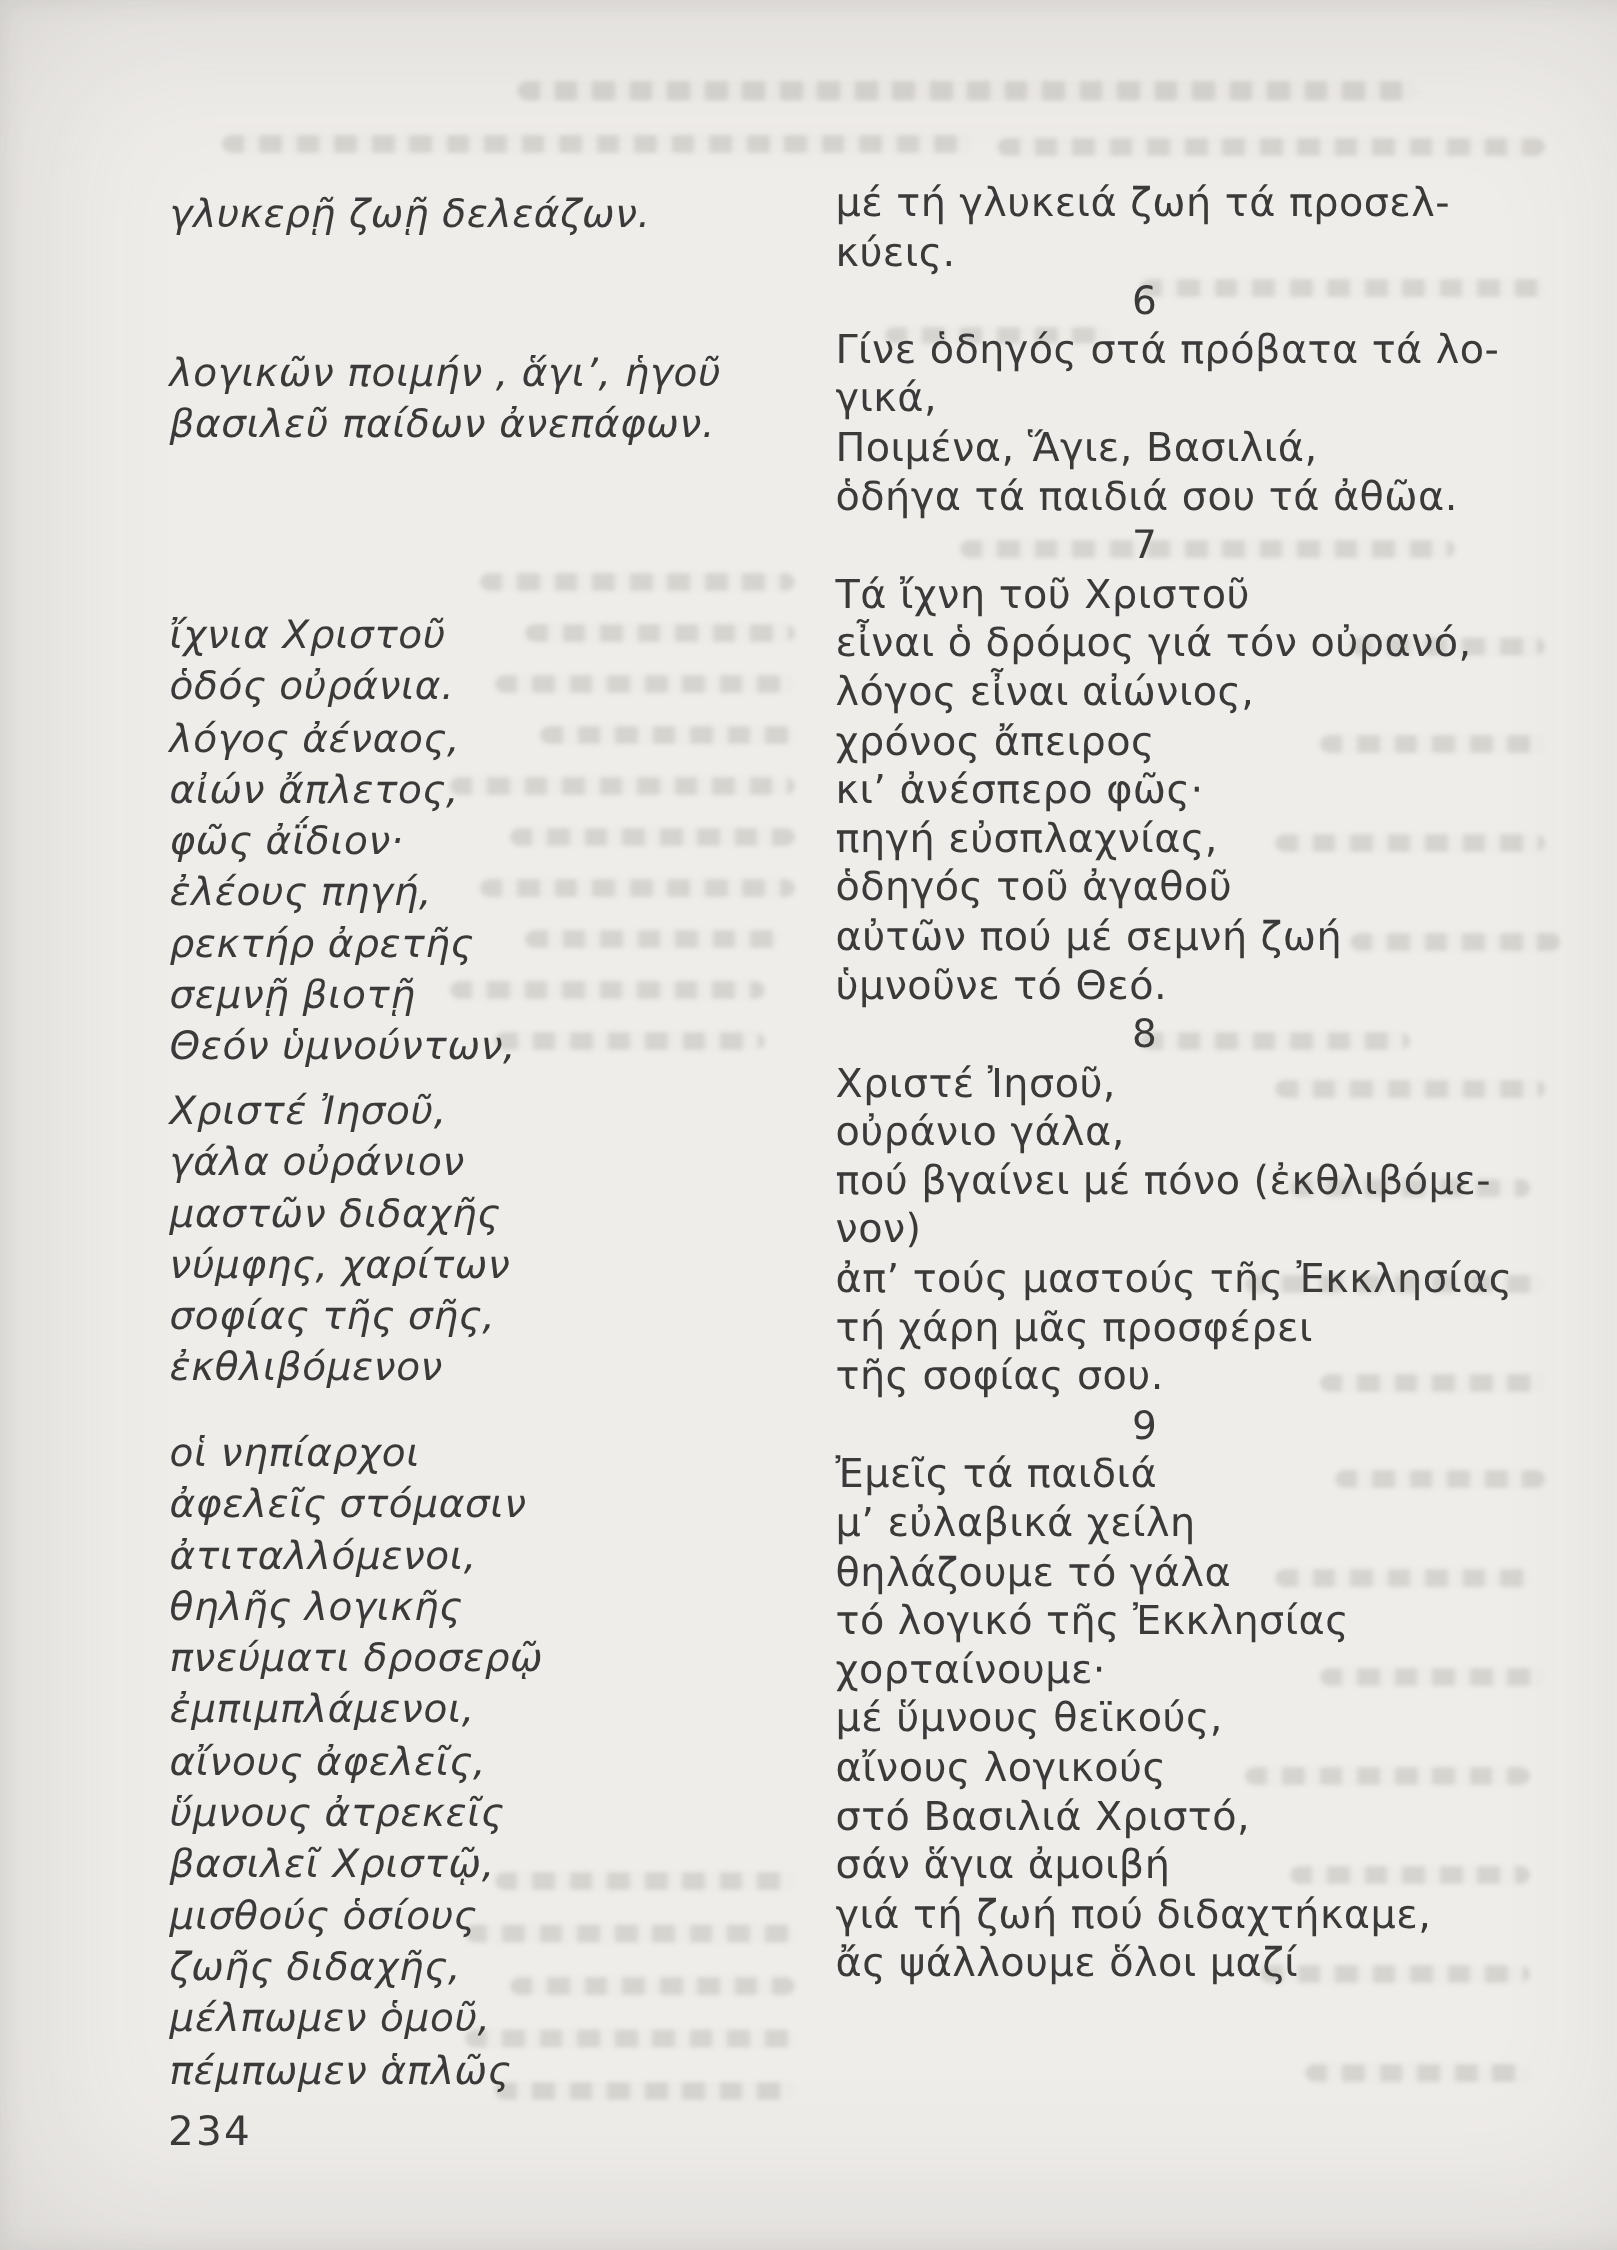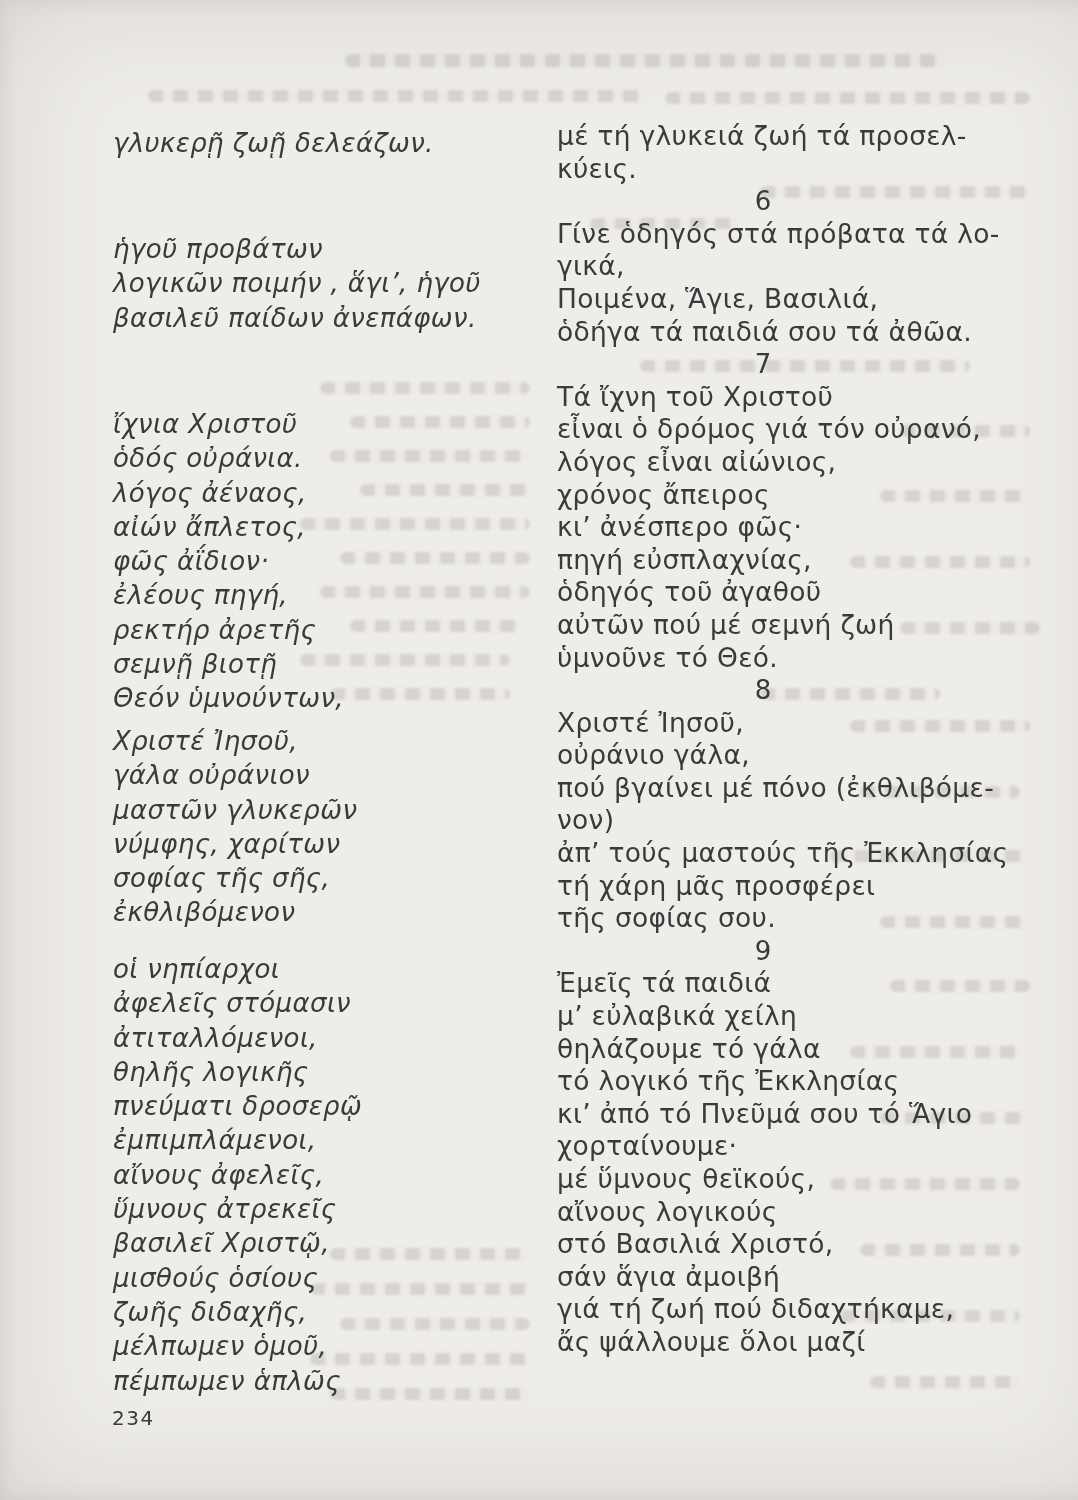--- a/index.html
+++ b/index.html
@@ -39,21 +39,21 @@
     white-space:nowrap;
   }
   .r-num{
     font-size:26px;
     line-height:32.6px;
     text-align:center;
   }
   .page-num{
     position:absolute;
     left:112px;top:1406px;
-    font-size:20px;
+    font-size:27px;
     letter-spacing:1.5px;
     text-align:right;
   }
   
   .ghost{
     position:absolute;
     border-radius:7px;
     filter:blur(1.6px);
     opacity:0.5;
     background:repeating-linear-gradient(90deg,
@@ -103,39 +103,38 @@
       <div class="ghost" style="left: 310px; top: 1283px; width: 220px; height: 12px;"></div>
       <div class="ghost" style="left: 340px; top: 1318px; width: 190px; height: 12px;"></div>
       <div class="ghost" style="left: 310px; top: 1353px; width: 220px; height: 12px;"></div>
       <div class="ghost" style="left: 330px; top: 1388px; width: 200px; height: 12px;"></div>
     </div>
   <div class="l-col" id="left-col">
       <div class="stanza" style="top: 126px;">
         <div class="l-line">γλυκερῇ ζωῇ δελεάζων.</div>
       </div>
       <div class="stanza" style="top: 232px;">
-        <div class="l-line">ἡγοῦ προβάτων</div>
         <div class="l-line">λογικῶν ποιμήν , ἅγι’, ἡγοῦ</div>
         <div class="l-line">βασιλεῦ παίδων ἀνεπάφων.</div>
       </div>
       <div class="stanza" style="top: 396px; margin-top: 11px;">
         <div class="l-line">ἴχνια Χριστοῦ</div>
         <div class="l-line">ὁδός οὐράνια.</div>
         <div class="l-line">λόγος ἀέναος,</div>
         <div class="l-line">αἰών ἄπλετος,</div>
         <div class="l-line">φῶς ἀΐδιον·</div>
         <div class="l-line">ἐλέους πηγή,</div>
         <div class="l-line">ρεκτήρ ἀρετῆς</div>
         <div class="l-line">σεμνῇ βιοτῇ</div>
         <div class="l-line">Θεόν ὑμνούντων,</div>
       </div>
       <div class="stanza" style="top: 724px;">
         <div class="l-line">Χριστέ Ἰησοῦ,</div>
         <div class="l-line">γάλα οὐράνιον</div>
-        <div class="l-line">μαστῶν γλυκερῶν</div>
+        <div class="l-line">μαστῶν διδαχῆς</div>
         <div class="l-line">νύμφης, χαρίτων</div>
         <div class="l-line">σοφίας τῆς σῆς,</div>
         <div class="l-line">ἐκθλιβόμενον</div>
       </div>
       <div class="stanza" style="top: 952px;">
         <div class="l-line">οἱ νηπίαρχοι</div>
         <div class="l-line">ἀφελεῖς στόμασιν</div>
         <div class="l-line">ἀτιταλλόμενοι,</div>
         <div class="l-line">θηλῆς λογικῆς</div>
         <div class="l-line">πνεύματι δροσερῷ</div>
@@ -173,21 +172,20 @@
       <div class="r-line">πού βγαίνει μέ πόνο (ἐκθλιβόμε-</div>
       <div class="r-line">νον)</div>
       <div class="r-line">ἀπ’ τούς μαστούς τῆς Ἐκκλησίας</div>
       <div class="r-line">τή χάρη μᾶς προσφέρει</div>
       <div class="r-line">τῆς σοφίας σου.</div>
       <div class="r-num">9</div>
       <div class="r-line">Ἐμεῖς τά παιδιά</div>
       <div class="r-line">μ’ εὐλαβικά χείλη</div>
       <div class="r-line">θηλάζουμε τό γάλα</div>
       <div class="r-line">τό λογικό τῆς Ἐκκλησίας</div>
-      <div class="r-line">κι’ ἀπό τό Πνεῦμά σου τό Ἅγιο</div>
       <div class="r-line">χορταίνουμε·</div>
       <div class="r-line">μέ ὕμνους θεϊκούς,</div>
       <div class="r-line">αἴνους λογικούς</div>
       <div class="r-line">στό Βασιλιά Χριστό,</div>
       <div class="r-line">σάν ἅγια ἀμοιβή</div>
       <div class="r-line">γιά τή ζωή πού διδαχτήκαμε,</div>
       <div class="r-line">ἄς ψάλλουμε ὅλοι μαζί</div>
     </div>
   <div class="page-num">234</div>
 </div>

